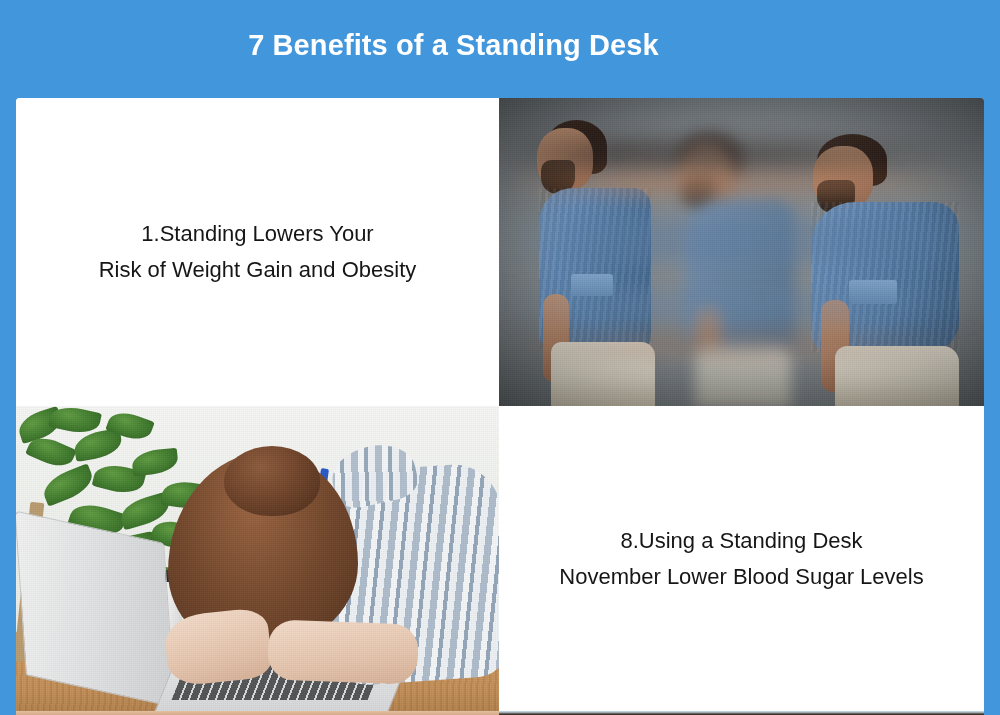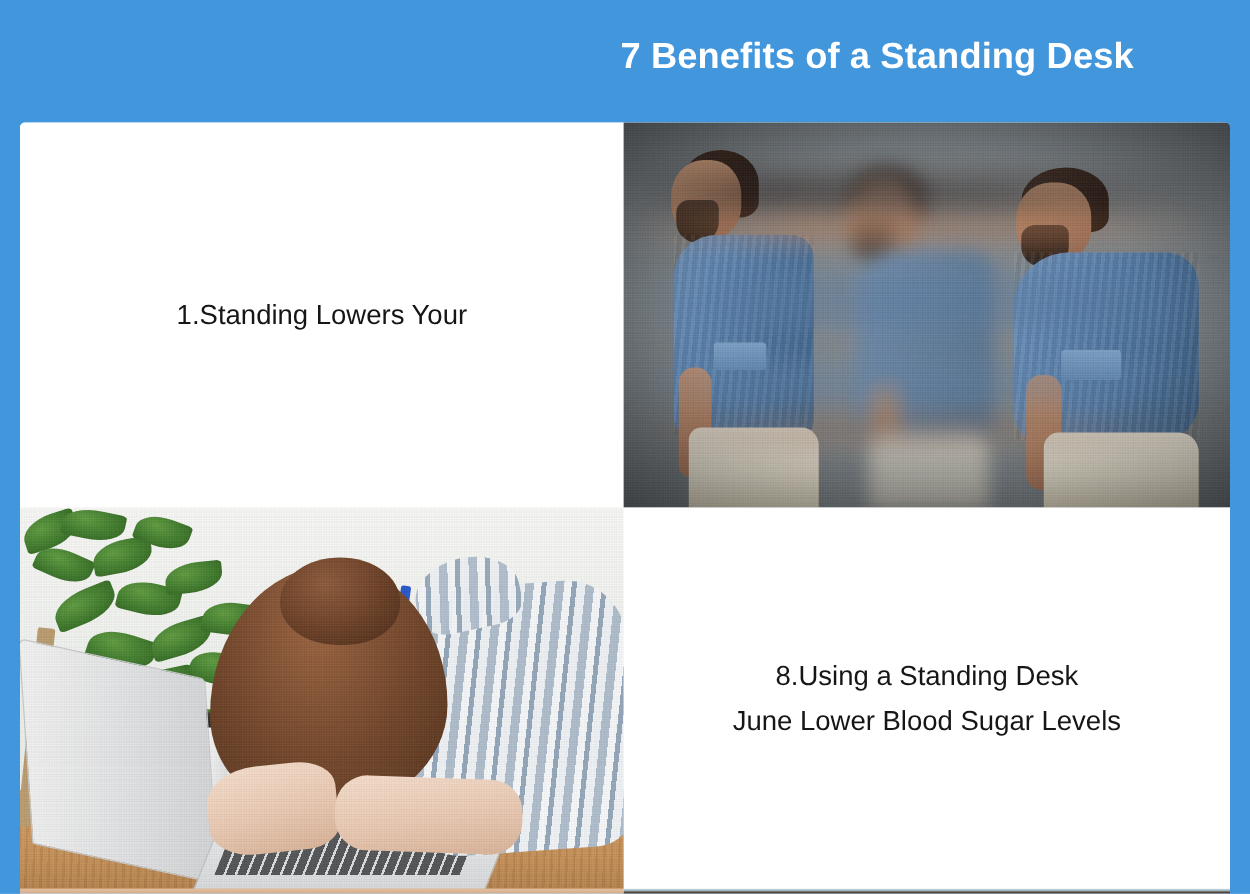--- a/index.html
+++ b/index.html
@@ -22,21 +22,21 @@
 
   
   .header {
     position: absolute;
     left: 0;
     top: 0;
     width: 907px;
     height: 98px;
     display: flex;
     align-items: center;
-    justify-content: flex-end;
+    justify-content: center;
   }
   .header-title {
     color: #ffffff;
     font-size: 29px;
     font-weight: bold;
     letter-spacing: 0.1px;
     line-height: 1;
     text-align: center;
     margin-top: -8px;
     white-space: nowrap;
@@ -249,20 +249,21 @@
 
   <div class="header">
     <div class="header-title">7 Benefits of a Standing Desk</div>
   </div>
 
   <div class="card">
     <div class="grid">
 
       <div class="cell text-cell">
         <div class="line">1.Standing Lowers Your</div>
+        <div class="line">Risk of Weight Gain and Obesity</div>
       </div>
 
       <div class="cell photo photo-men">
 
         <div class="fig hair" style="left:46px;  top:22px;  width:62px; height:54px;"></div>
         <div class="fig head" style="left:38px;  top:30px;  width:56px; height:62px;"></div>
         <div class="fig beard" style="left:42px;  top:62px;  width:34px; height:34px;"></div>
         <div class="fig torso" style="left:40px;  top:90px;  width:112px; height:160px; border-radius:34px 18px 10px 14px;">
           <div class="torso-sheen"></div>
         </div>
@@ -348,21 +349,21 @@
         <div class="arm-skin" style="left:150px; top:206px; width:104px; height:70px;
                     transform: rotate(-6deg);"></div>
         <div class="arm-skin" style="left:252px; top:216px; width:150px; height:60px;
                     transform: rotate(2deg); border-radius:26px;"></div>
 
         <div class="grain"></div>
       </div>
 
       <div class="cell text-cell">
         <div class="line">8.Using a Standing Desk</div>
-        <div class="line">June Lower Blood Sugar Levels</div>
+        <div class="line">November Lower Blood Sugar Levels</div>
       </div>
 
       <div class="cell sliver-left"></div>
       <div class="cell sliver-right"></div>
 
     </div>
   </div>
 </div>
 
 </body></html>

